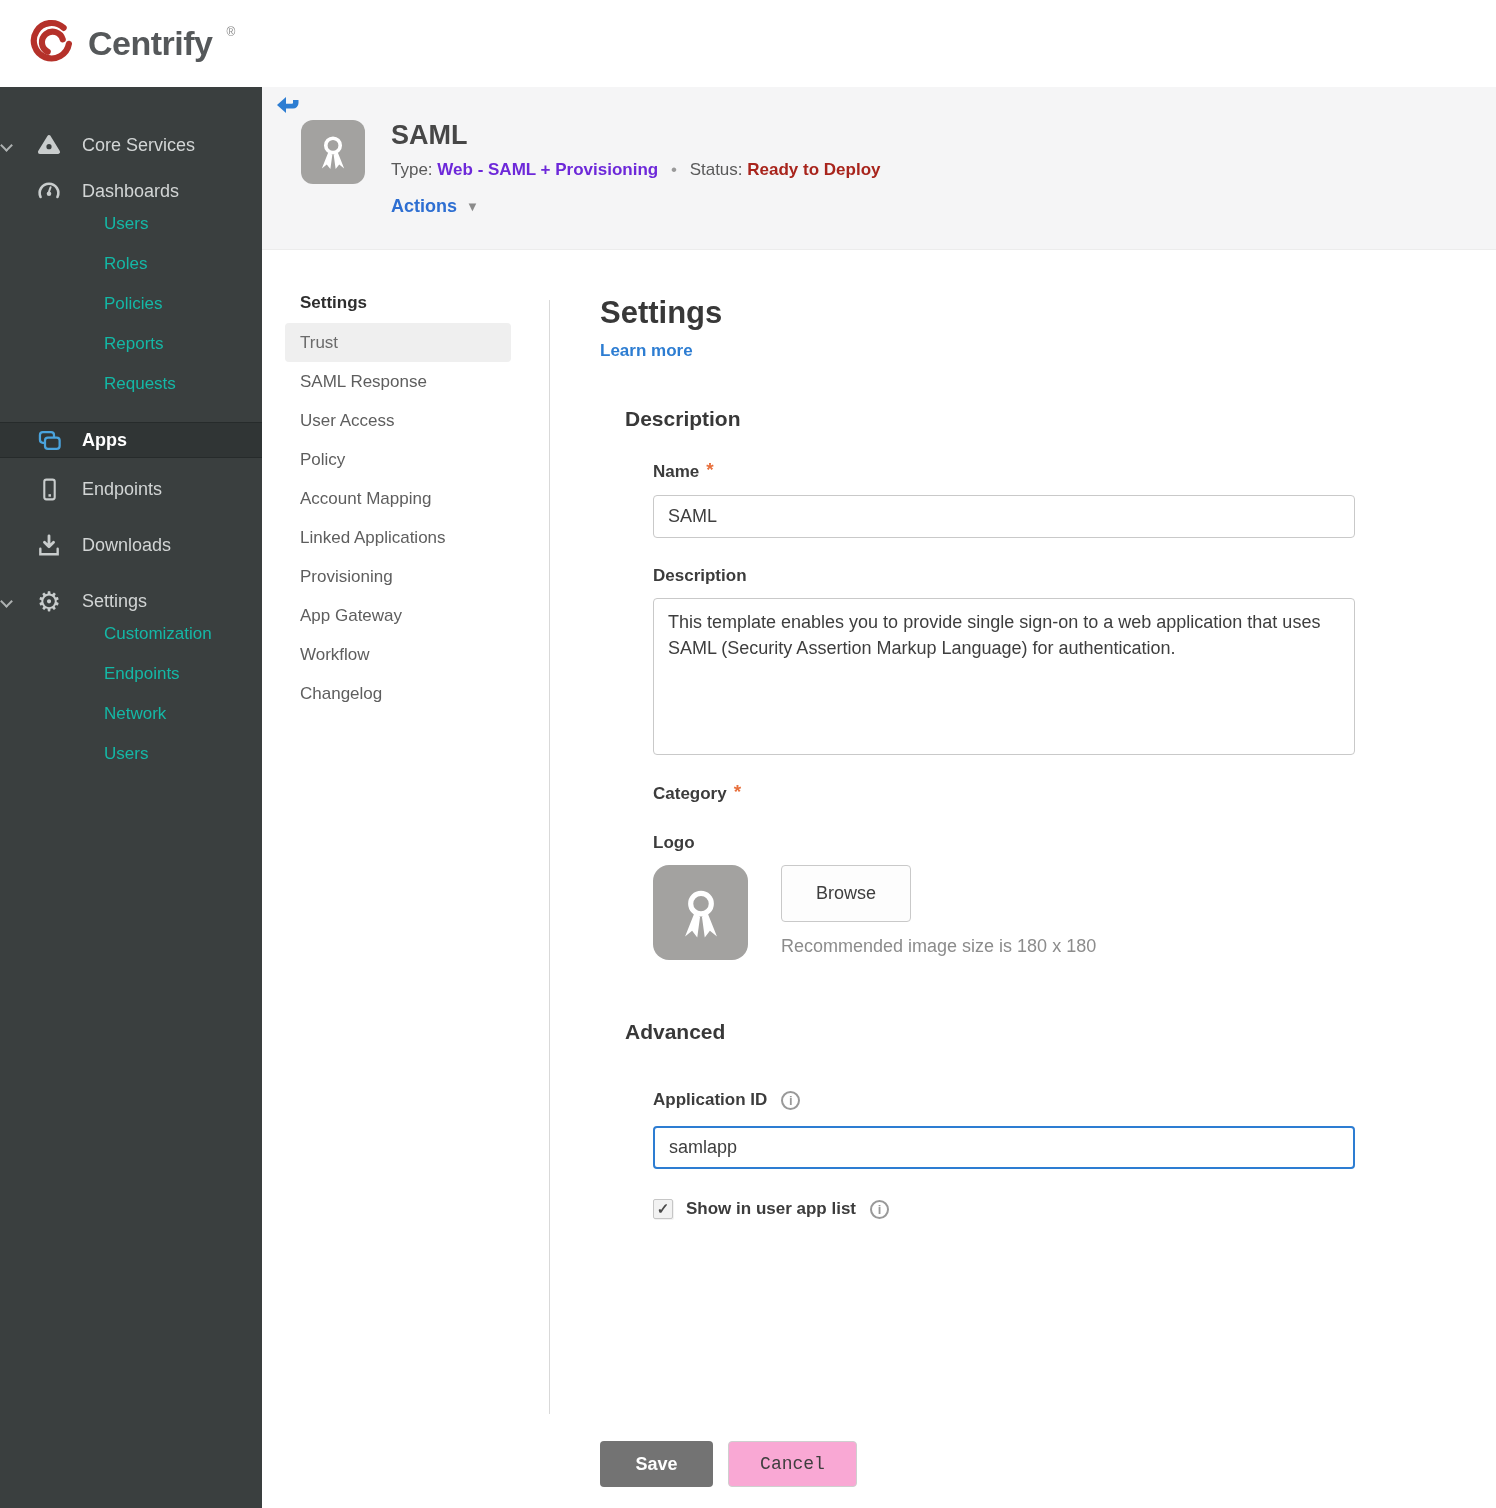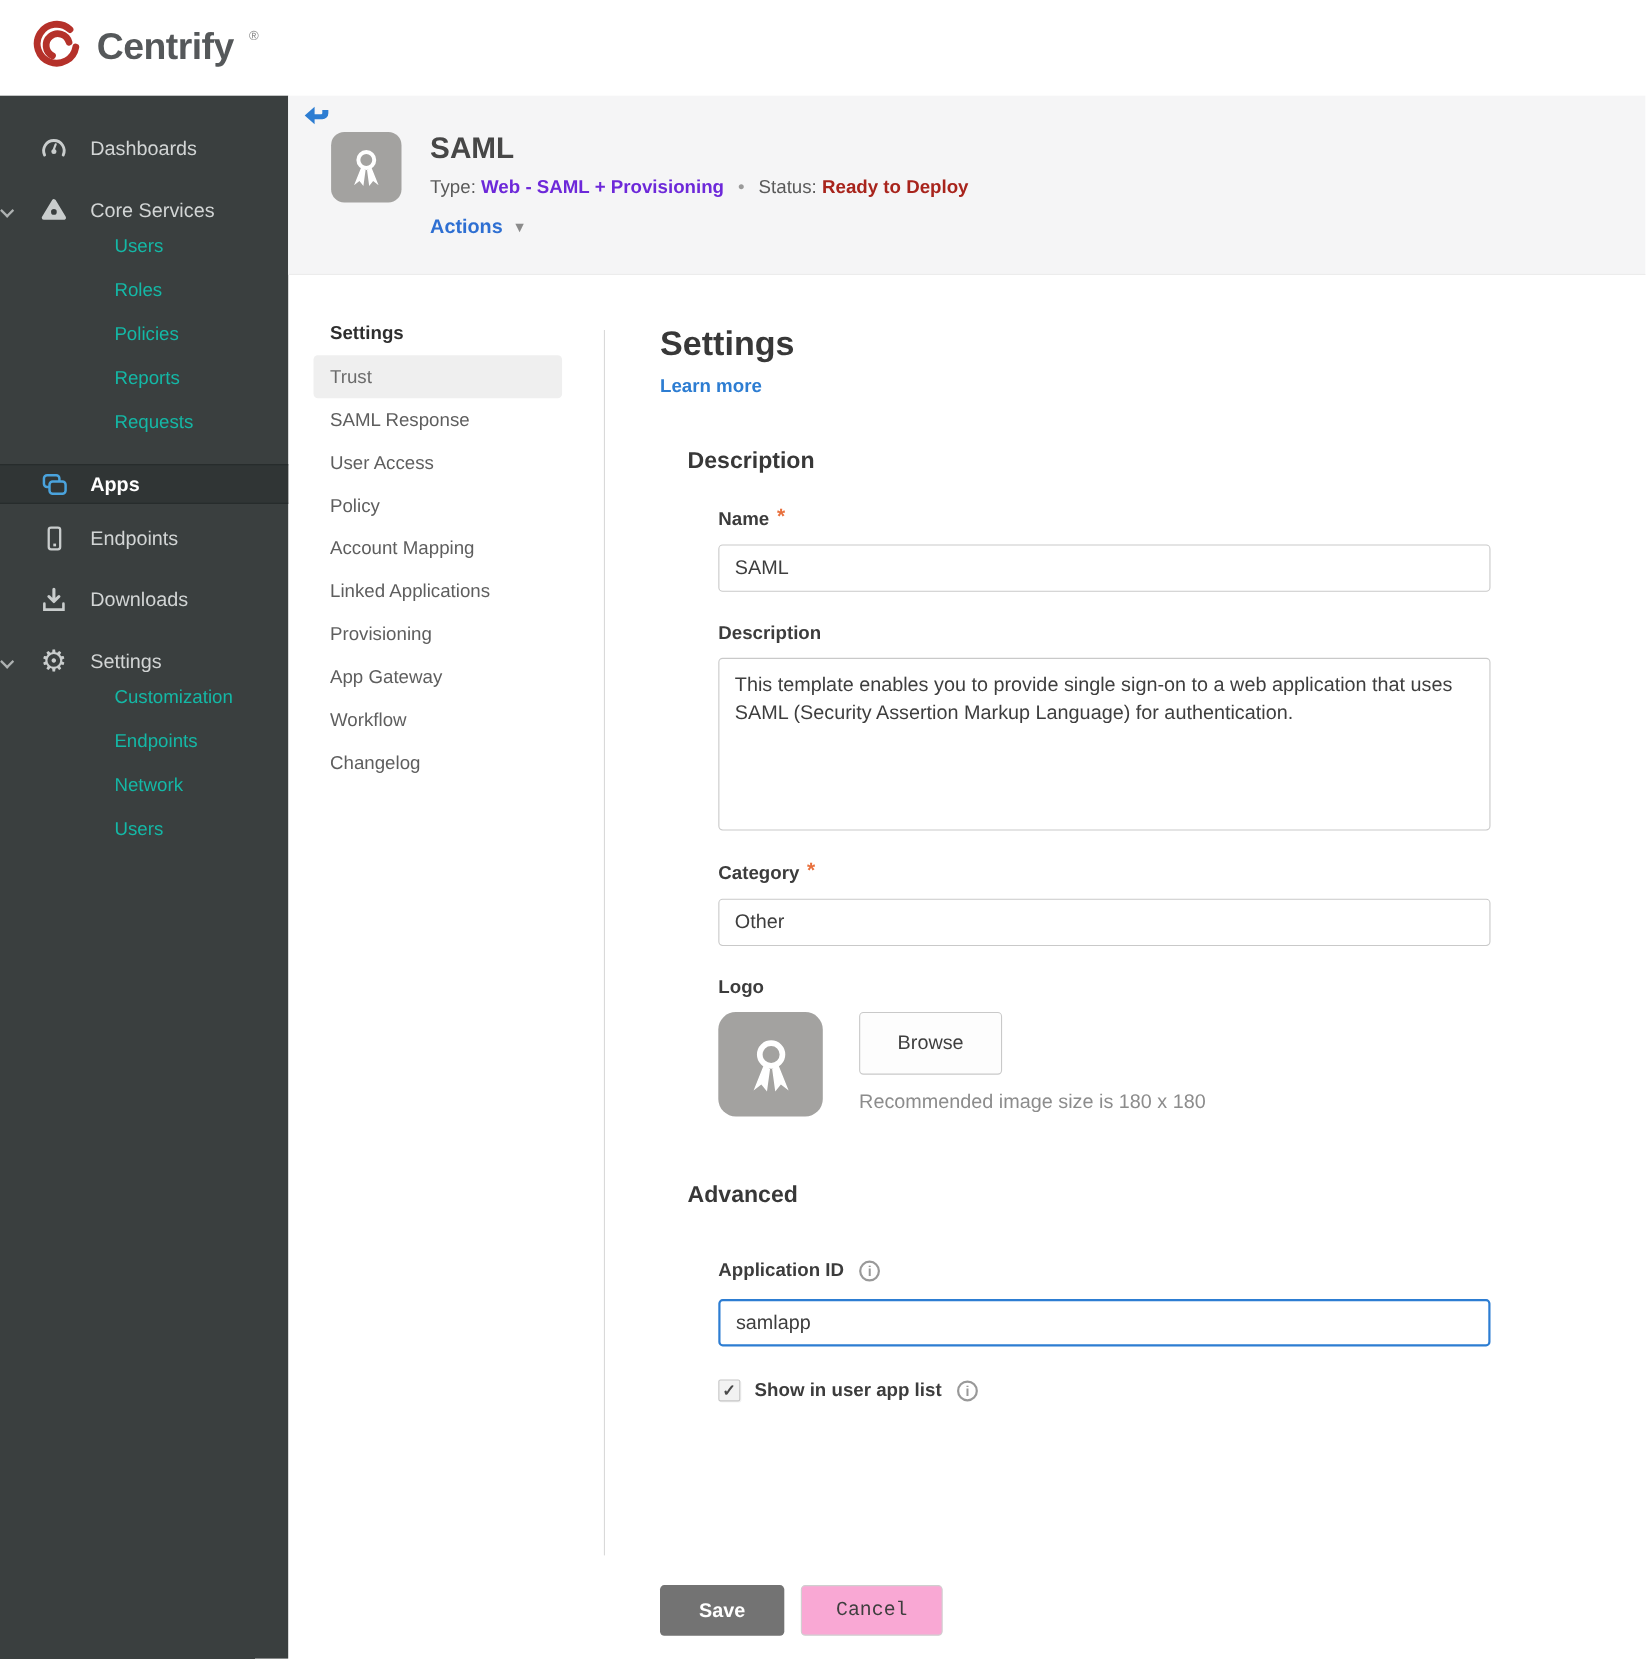--- a/index.html
+++ b/index.html
@@ -90,40 +90,40 @@
         </g>
       </svg>
     </span>
     <span class="brand-name">Centrify</span>
     <span class="brand-tm">®</span>
   </div>
 </div>
 
 <div class="sidebar">
 
+  <div class="side-item spaced">
+    <span class="chev"></span>
+    <span class="icon-cell">
+      <svg width="26" height="26" viewBox="0 0 24 24">
+        <path d="M12 4.5 L20.5 18.5 H3.5 Z" fill="currentColor" stroke="currentColor" stroke-width="3.4" stroke-linejoin="round"></path>
+        <circle cx="12" cy="13.5" r="2.4" fill="#3a3f3f"></circle>
+      </svg>
+    </span>
+    <span class="lbl">Core Services</span>
+  </div>
+
   <div class="side-item">
     <span class="icon-cell">
       <svg width="26" height="26" viewBox="0 0 24 24" fill="none" stroke="currentColor">
         <path d="M4.2 17.5a8.6 8.6 0 1 1 15.6 0" stroke-width="2.4" stroke-linecap="round"></path>
         <circle cx="12" cy="14.5" r="2.1" fill="currentColor" stroke="none"></circle>
         <path d="M12 12.5 L13.5 8.5" stroke-width="1.8" stroke-linecap="round"></path>
       </svg>
     </span>
     <span class="lbl">Dashboards</span>
-  </div>
-
-  <div class="side-item spaced">
-    <span class="chev"></span>
-    <span class="icon-cell">
-      <svg width="26" height="26" viewBox="0 0 24 24">
-        <path d="M12 4.5 L20.5 18.5 H3.5 Z" fill="currentColor" stroke="currentColor" stroke-width="3.4" stroke-linejoin="round"></path>
-        <circle cx="12" cy="13.5" r="2.4" fill="#3a3f3f"></circle>
-      </svg>
-    </span>
-    <span class="lbl">Core Services</span>
   </div>
   <div class="side-sub">
       <span>Users</span>
     </div>
   <div class="side-sub">
       <span>Roles</span>
     </div>
   <div class="side-sub">
       <span>Policies</span>
     </div>
@@ -244,21 +244,20 @@
     </div>
     <input class="t-input" value="SAML" style="">
 
     <div class="f-label mt28">Description</div>
     <textarea class="t-area" style="">This template enables you to provide single sign-on to a web application that uses SAML (Security Assertion Markup Language) for authentication.</textarea>
 
     <div class="f-label mt28">
       <span>Category</span>
       <span class="req">*</span>
     </div>
-    <input class="t-input" value="Other" style="">
 
     <div class="f-label mt28">Logo</div>
     <div class="logo-row">
       <div class="logo-box">
         <svg width="60" height="64" viewBox="0 0 64 64">
           <circle cx="32" cy="22" r="11" fill="none" stroke="#ffffff" stroke-width="5.5"></circle>
           <path d="M25 32 L15 57 L22.5 51 L28 58 L31 36 Z" fill="#ffffff"></path>
           <path d="M39 32 L49 57 L41.5 51 L36 58 L33 36 Z" fill="#ffffff"></path>
         </svg>
       </div>

